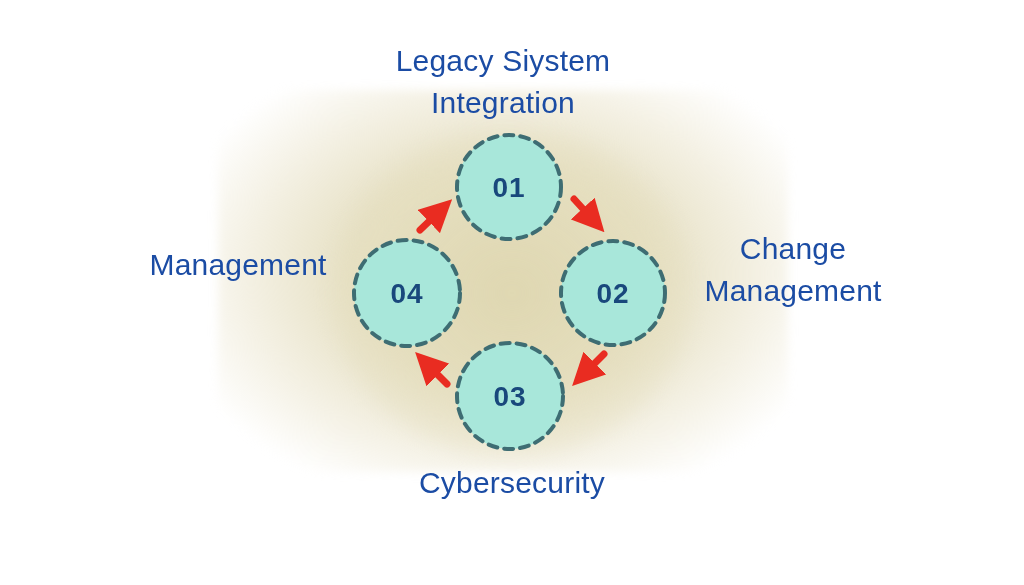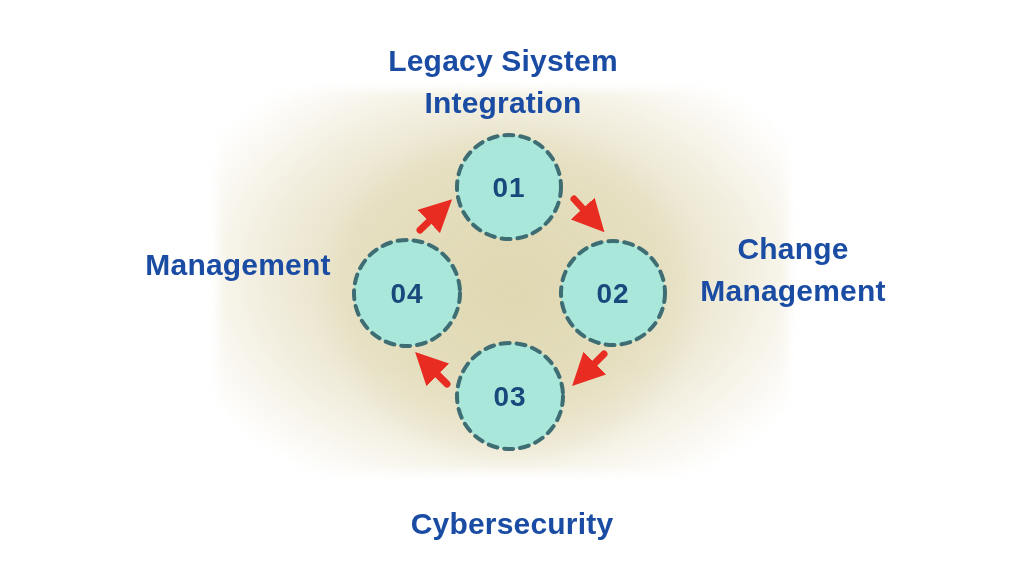--- a/index.html
+++ b/index.html
@@ -63,30 +63,30 @@
     letter-spacing: 1px;
     fill: #19487c;
   }
   .flow-arrow {
     stroke: #e92c21;
     stroke-width: 7;
     stroke-linecap: round;
   }
   .label {
     position: absolute;
-    font-weight: bold;
+    font-weight: normal;
     font-size: 30px;
     line-height: 42px;
     color: #1b4ca4;
     text-align: center;
     letter-spacing: 0.2px;
   }
   .label-top    { left: 288px; top: 40px;  width: 430px; }
   .label-right  { left: 650px; top: 228px; width: 286px; }
-  .label-bottom { left: 340px; top: 462px; width: 344px; margin-top: 41px; }
+  .label-bottom { left: 340px; top: 462px; width: 344px; }
   .label-left   { left: 95px;  top: 244px; width: 286px; }
 </style>
 </head>
 <body>
 
 <div class="page">
 
   <div class="bg-glow"></div>
   <div class="bg-glow-inner"></div>
 

